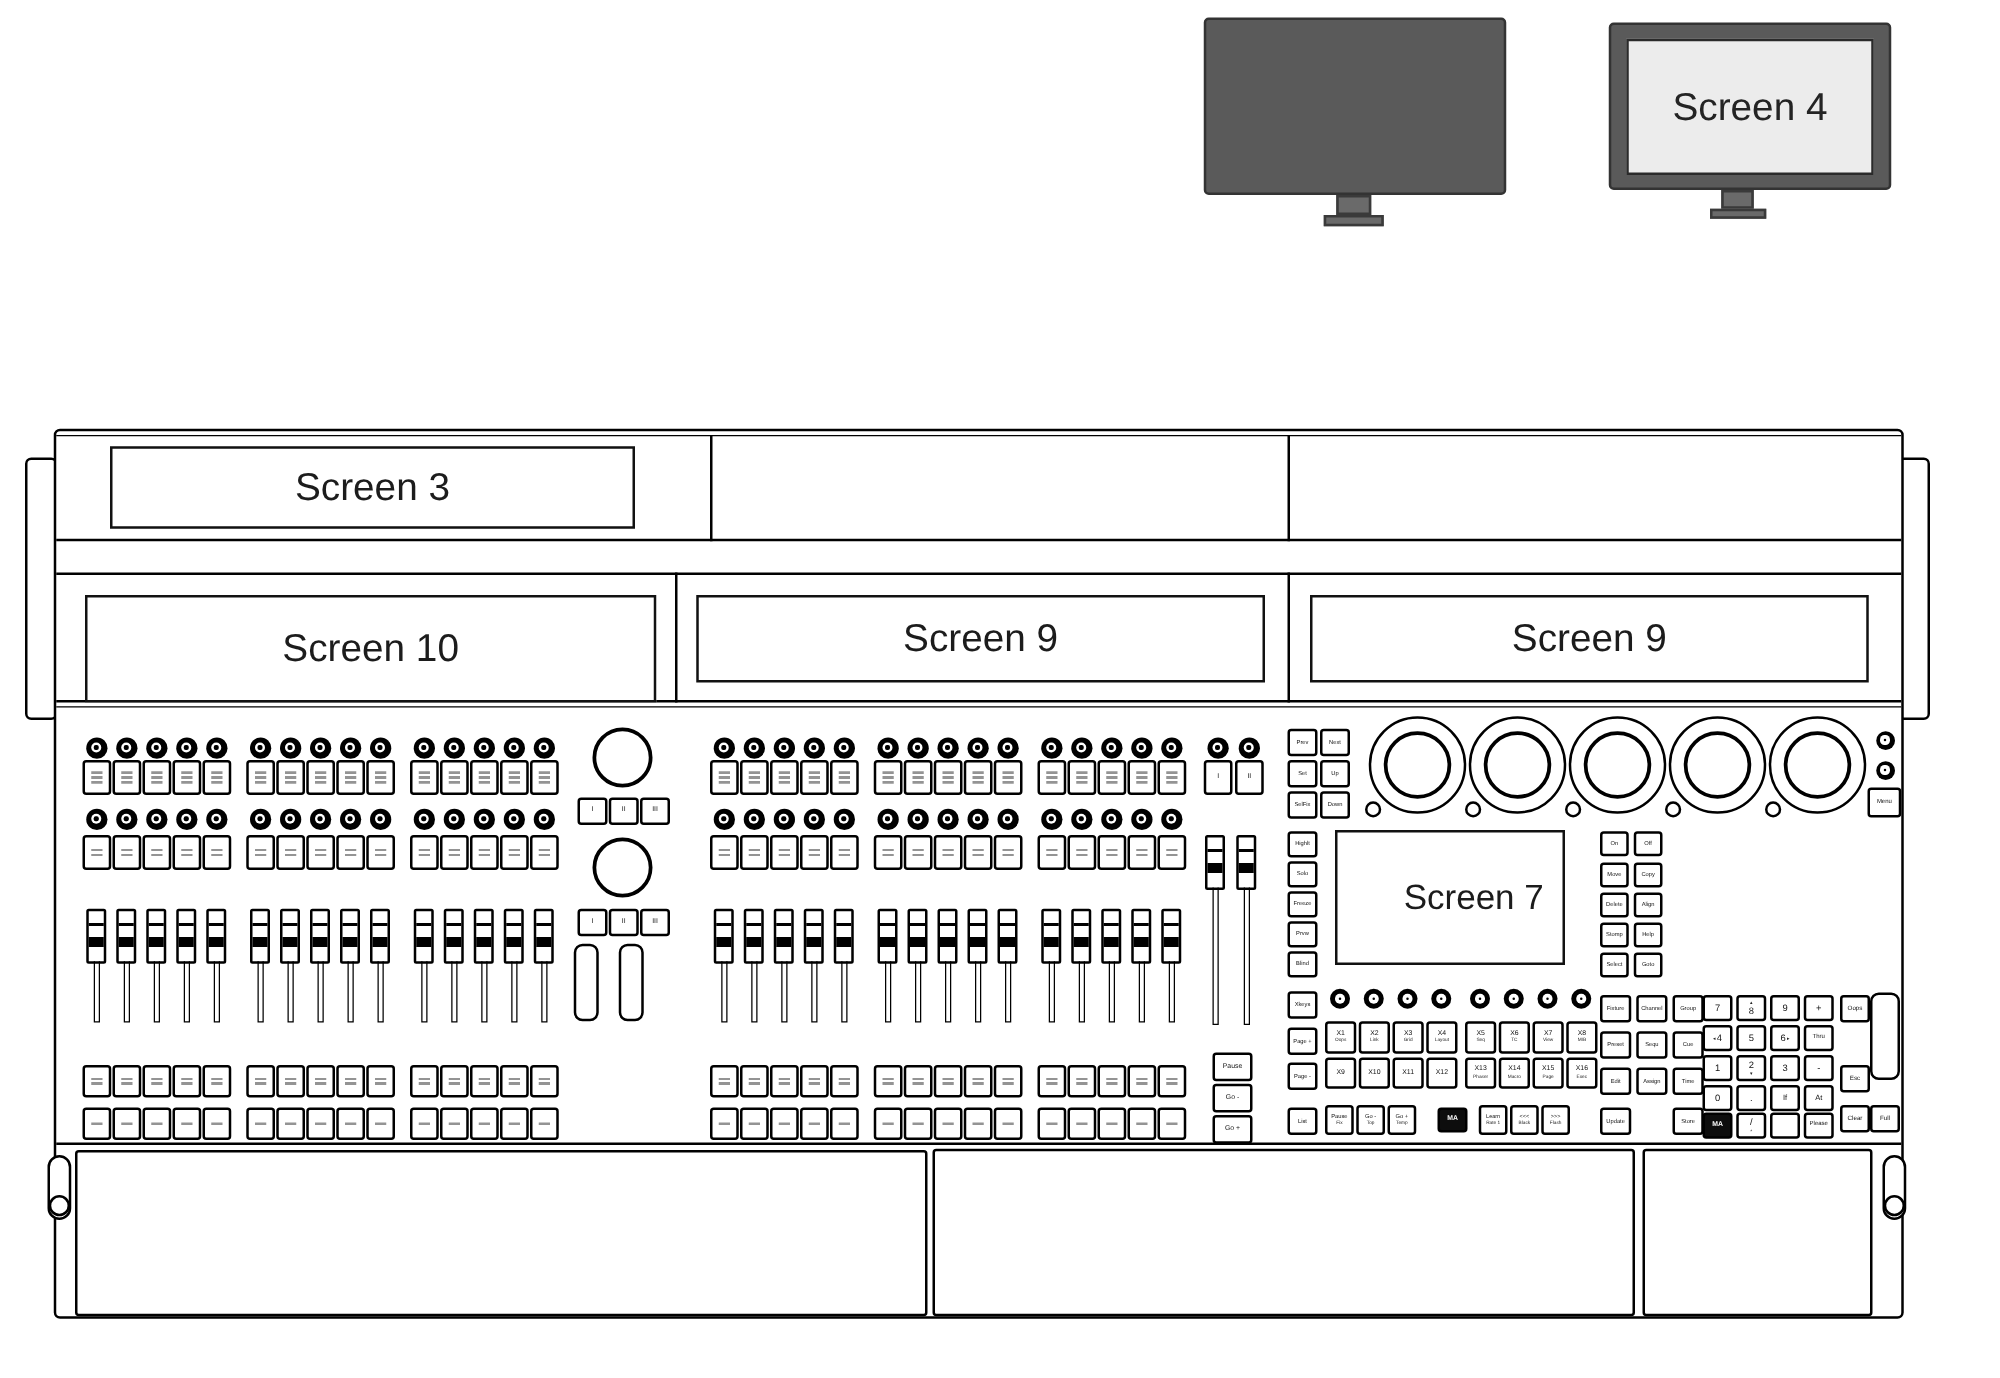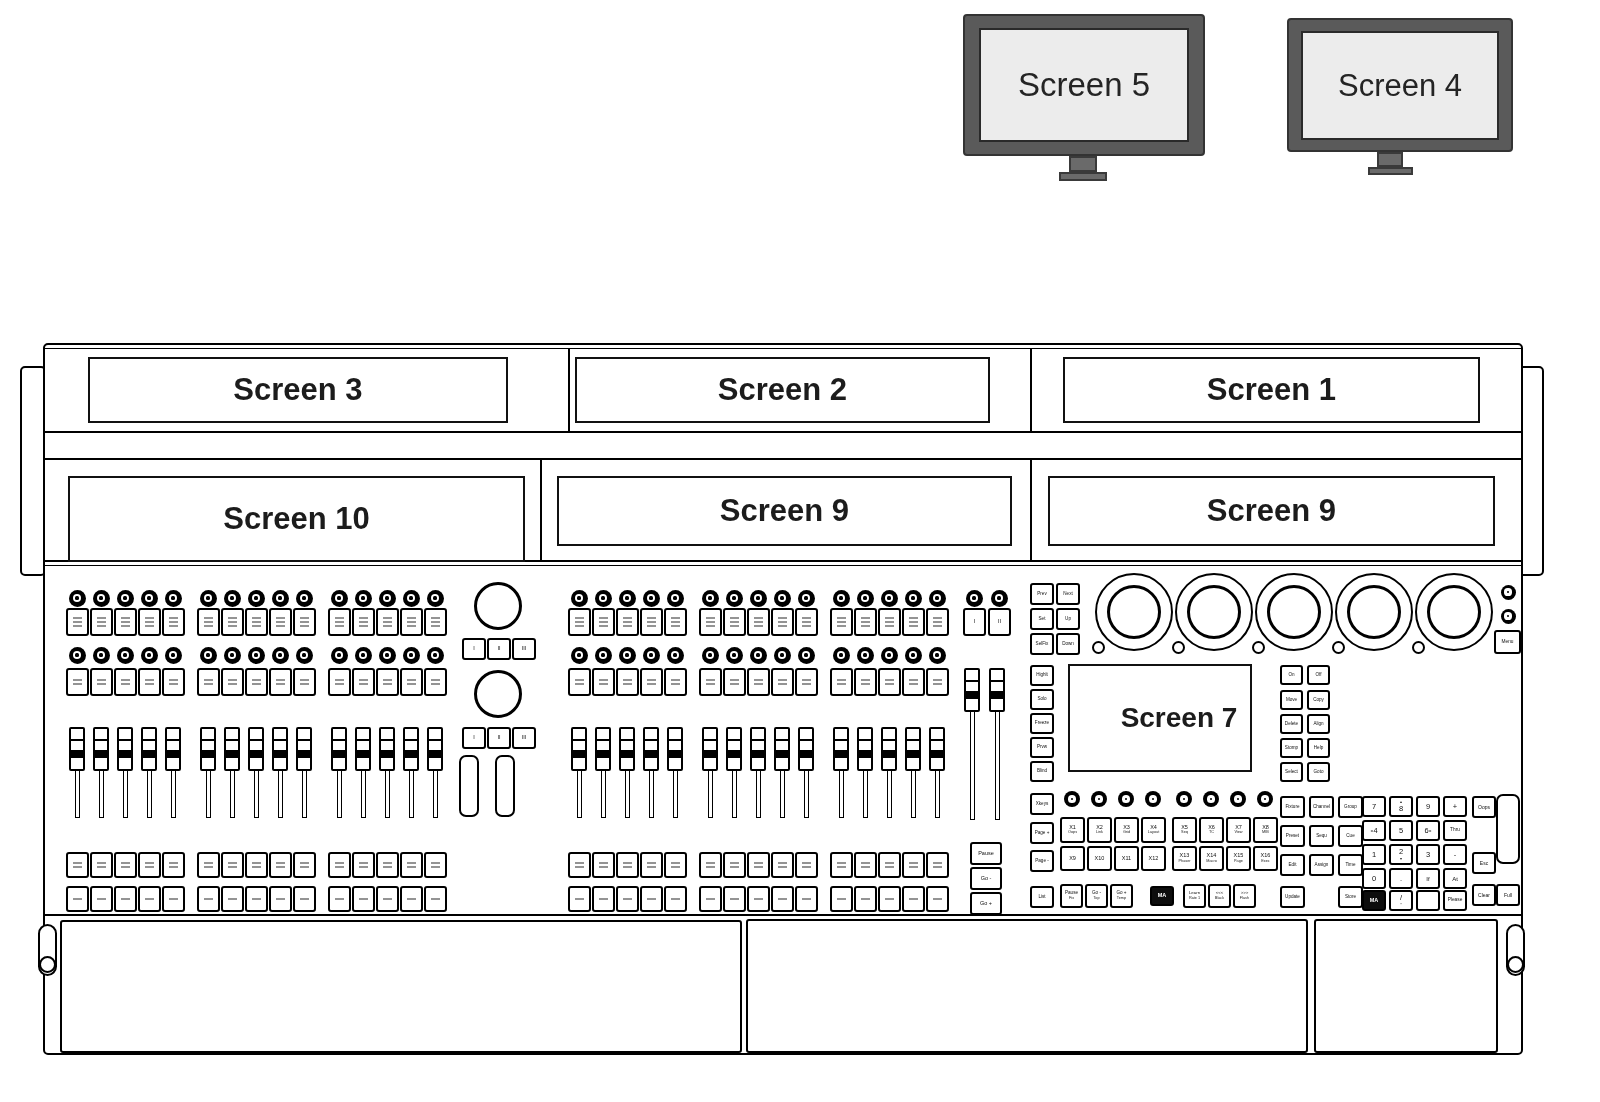--- a/index.html
+++ b/index.html
@@ -12,21 +12,21 @@
   .mon-screen .lbl.sm{font-size:31px;}
   .mon-gray{position:absolute;background:#6a6a6a;border:2px solid #3a3a3a;box-sizing:border-box;}
   
   .body{position:absolute;border:2.5px solid #000;border-radius:5px;background:#fff;box-sizing:border-box;}
   .sidepanel{position:absolute;border:2px solid #000;border-radius:5px;background:#fff;box-sizing:border-box;}
   .hinge{position:absolute;border:2px solid #000;border-radius:10px;background:#fff;box-sizing:border-box;}
   .hingec{position:absolute;border:2px solid #000;border-radius:50%;background:#fff;box-sizing:border-box;}
   .hline{position:absolute;background:#000;height:2px;}
   .vline{position:absolute;background:#000;width:2px;}
   .screenbox{position:absolute;border:2px solid #111;background:#fff;display:flex;align-items:center;justify-content:center;box-sizing:border-box;}
-  .screenbox .lbl{font-size:31px;color:#1c1c1c;white-space:nowrap;font-weight:bold;}
+  .screenbox .lbl{font-size:31px;color:#1c1c1c;white-space:nowrap;}
   .screenbox .lbl.md{font-size:28px;}
   .panel{position:absolute;border:2px solid #000;border-radius:3px;background:#fff;box-sizing:border-box;}
   
   .key{position:absolute;background:#fff;border:2px solid #000;border-radius:3px;display:flex;flex-direction:column;
        align-items:center;justify-content:center;gap:1px;box-sizing:border-box;line-height:1;color:#111;overflow:hidden;}
   .key.dark{background:#0d0d0d;color:#fff;}
   .key .m{display:block;}
   .key .s{display:block;font-size:3.8px;color:#222;}
   .key.dark .m{color:#fff;font-weight:bold;}
   .g1,.g2,.g3{display:block;width:9px;}
@@ -44,23 +44,20 @@
   .enc2{border-width:3px;}
   .pressc{position:absolute;border:2px solid #000;border-radius:50%;background:#fff;box-sizing:border-box;}
   .tbar{position:absolute;border:2px solid #000;border-radius:7px;background:#fff;box-sizing:border-box;}
 </style>
 </head>
 <body>
 
 <div class="stage">
 
   <div class="mon-frame" style="left:963px;top:14px;width:242px;height:142px;"></div>
-  <div class="mon-screen" style="left:979px;top:28px;width:210px;height:114px;">
-    <span class="lbl">Screen 5</span>
-  </div>
   <div class="mon-gray" style="left:1069px;top:156px;width:28px;height:16px;"></div>
   <div class="mon-gray" style="left:1059px;top:172px;width:48px;height:9px;"></div>
 
   <div class="mon-frame" style="left:1287px;top:18px;width:226px;height:134px;"></div>
   <div class="mon-screen" style="left:1301px;top:31px;width:198px;height:109px;">
     <span class="lbl sm">Screen 4</span>
   </div>
   <div class="mon-gray" style="left:1377px;top:152px;width:26px;height:15px;"></div>
   <div class="mon-gray" style="left:1368px;top:167px;width:45px;height:8px;"></div>
 
@@ -79,26 +76,20 @@
   <div class="hline" style="left:45px;top:565px;width:1476px;height:1px;"></div>
   <div class="hline" style="left:45px;top:914px;width:1476px;"></div>
   <div class="vline" style="left:568px;top:348px;height:85px;"></div>
   <div class="vline" style="left:1030px;top:348px;height:85px;"></div>
   <div class="vline" style="left:540px;top:458px;height:104px;"></div>
   <div class="vline" style="left:1030px;top:458px;height:104px;"></div>
 
   <div class="screenbox" style="left:88px;top:357px;width:420px;height:66px;">
     <span class="lbl">Screen 3</span>
     </div>
-  <div class="screenbox" style="left:575px;top:357px;width:415px;height:66px;">
-    <span class="lbl">Screen 2</span>
-    </div>
-  <div class="screenbox" style="left:1063px;top:357px;width:417px;height:66px;">
-    <span class="lbl">Screen 1</span>
-    </div>
   <div class="screenbox" style="left:68px;top:476px;width:457px;height:86px;">
     <span class="lbl">Screen 10</span>
     </div>
   <div class="screenbox" style="left:557px;top:476px;width:455px;height:70px;">
     <span class="lbl">Screen 9</span>
     </div>
   <div class="screenbox" style="left:1048px;top:476px;width:447px;height:70px;">
     <span class="lbl">Screen 9</span>
     </div>
 

